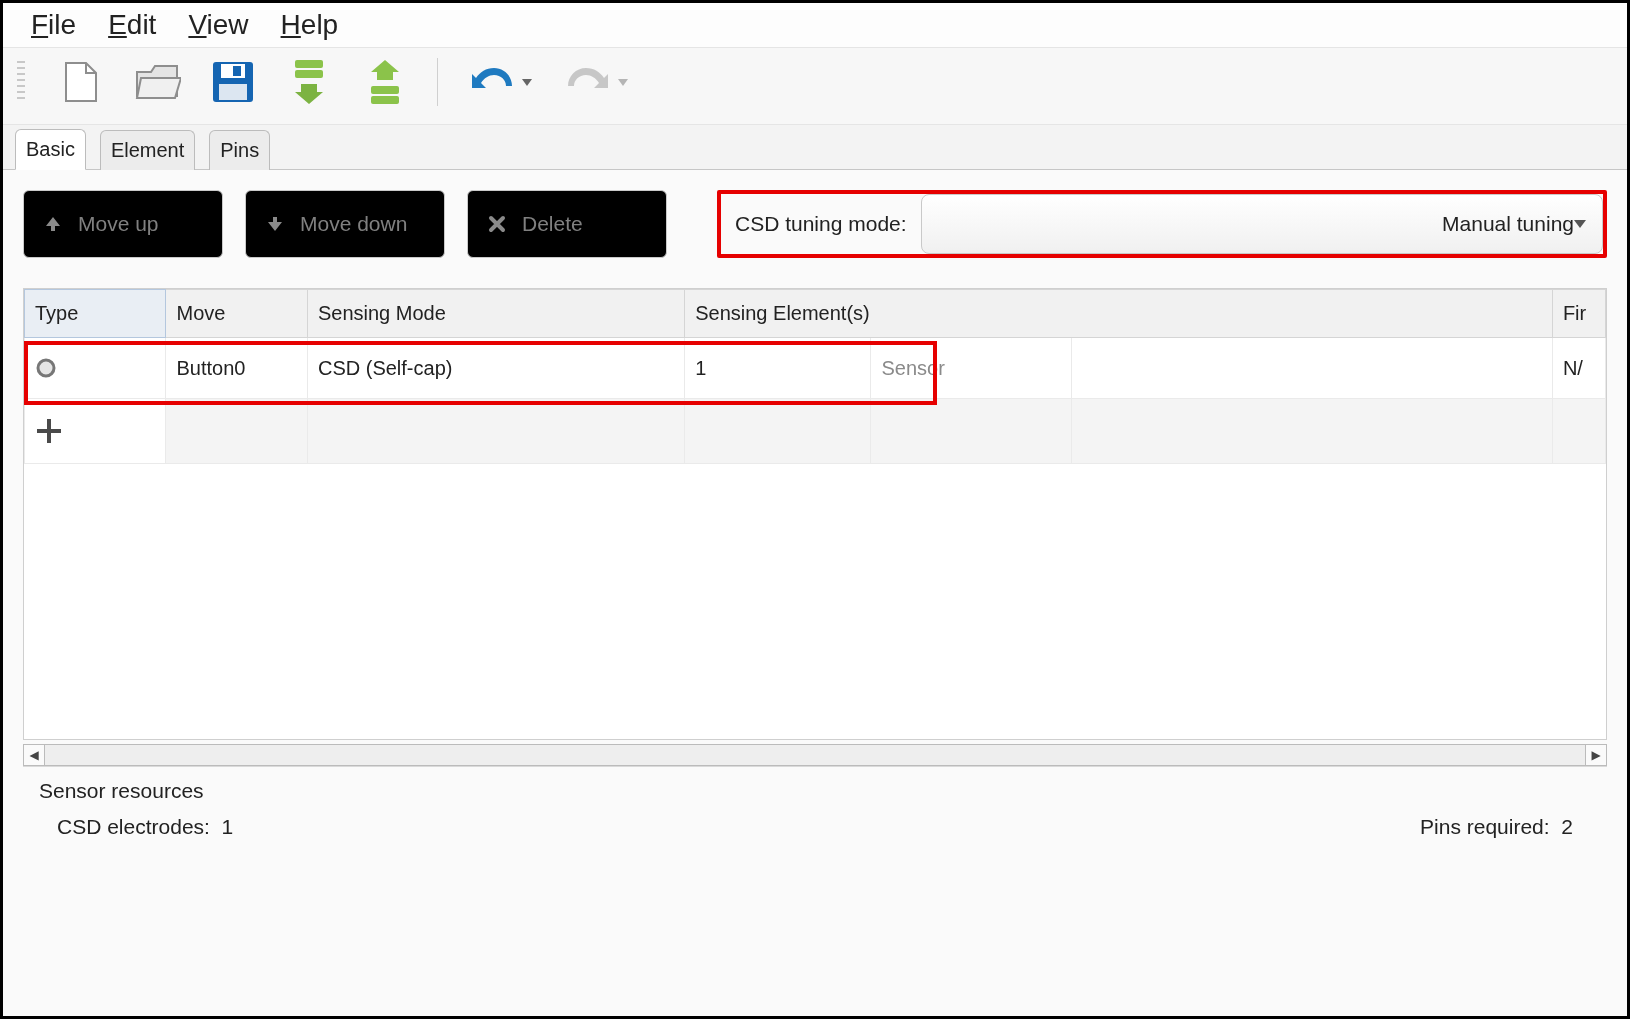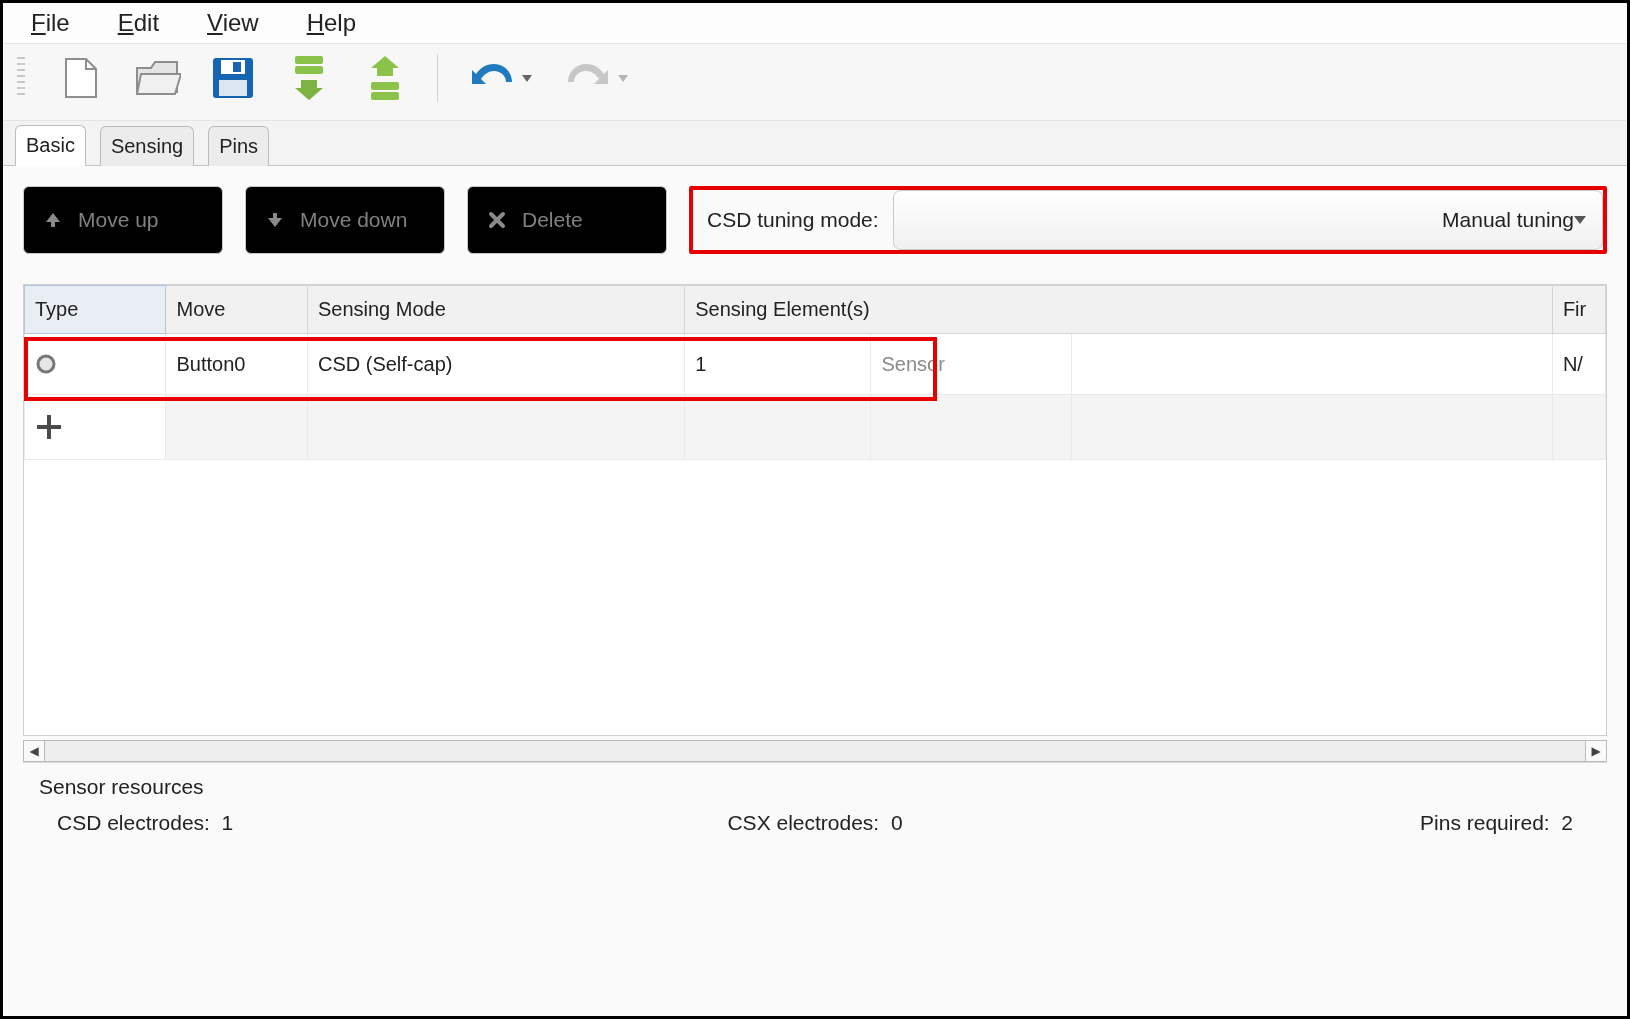--- a/index.html
+++ b/index.html
@@ -19,23 +19,23 @@
     border: 3px solid #000;
     box-sizing: border-box;
     display: flex;
     flex-direction: column;
     background: #fbfbfb;
   }
 
   
   .menubar {
     display: flex;
-    gap: 48px;
+    gap: 32px;
     padding: 6px 28px;
-    font-size: 24px;
+    font-size: 28px;
     background: #fdfdfd;
     border-bottom: 1px solid #e5e5e5;
   }
   .menubar .menu-item { cursor: default; }
   .menubar .menu-item .u { text-decoration: underline; }
 
   
   .iconbar {
     display: flex;
     align-items: center;
@@ -110,20 +110,21 @@
     height: 68px;
     box-sizing: border-box;
   }
   .tuning-wrap {
     display:flex;
     align-items:stretch;
     gap: 0;
     border: 4px solid #e60000;
     border-radius: 2px;
     padding: 0;
+    margin-left: 28px;
   }
   .tuning-label {
     display:flex;
     align-items:center;
     padding: 0 14px;
     font-size: 21px;
     color:#222;
   }
   .tuning-select {
     flex:1;
@@ -274,21 +275,21 @@
     <div class="icon-slot redo" style="width:68px;opacity:.45" title="redo-icon">
       <svg width="48" height="40" viewBox="0 0 48 40">
           <path d="M4 24c0-10 8-18 18-18 8 0 14 4 18 10l4-4v14H30l5-5c-3-5-8-8-13-8-7 0-12 5-12 11" fill="#8f8f8f"></path>
         </svg>
       <div class="chev"></div>
     </div>
   </div>
 
   <div class="tabstrip">
     <div class="tab active"><span>Basic</span></div>
-    <div class="tab"><span>Sensing</span></div>
+    <div class="tab"><span>Element</span></div>
     <div class="tab"><span>Pins</span></div>
   </div>
 
   <div class="tabpage">
 
     <div class="actions">
       <div class="btn">
         <svg width="18" height="18" viewBox="0 0 18 18">
             <path d="M9 2l7 9h-5v5H7v-5H2z" fill="#8a8a8a"></path>
           </svg>
@@ -379,24 +380,20 @@
         </div>
     </div>
 
     <div class="footer">
       <div>Sensor resources</div>
       <div class="resrow">
         <div class="r">
           <span>CSD electrodes:</span>
           &nbsp;<span>1</span>
         </div>
-        <div class="r" style="text-align:center">
-          <span>CSX electrodes:</span>
-          &nbsp;<span>0</span>
-        </div>
         <div class="r" style="text-align:right">
           <span>Pins required:</span>
           &nbsp;<span>2</span>
         </div>
       </div>
     </div>
 
   </div>
 </div>
 

